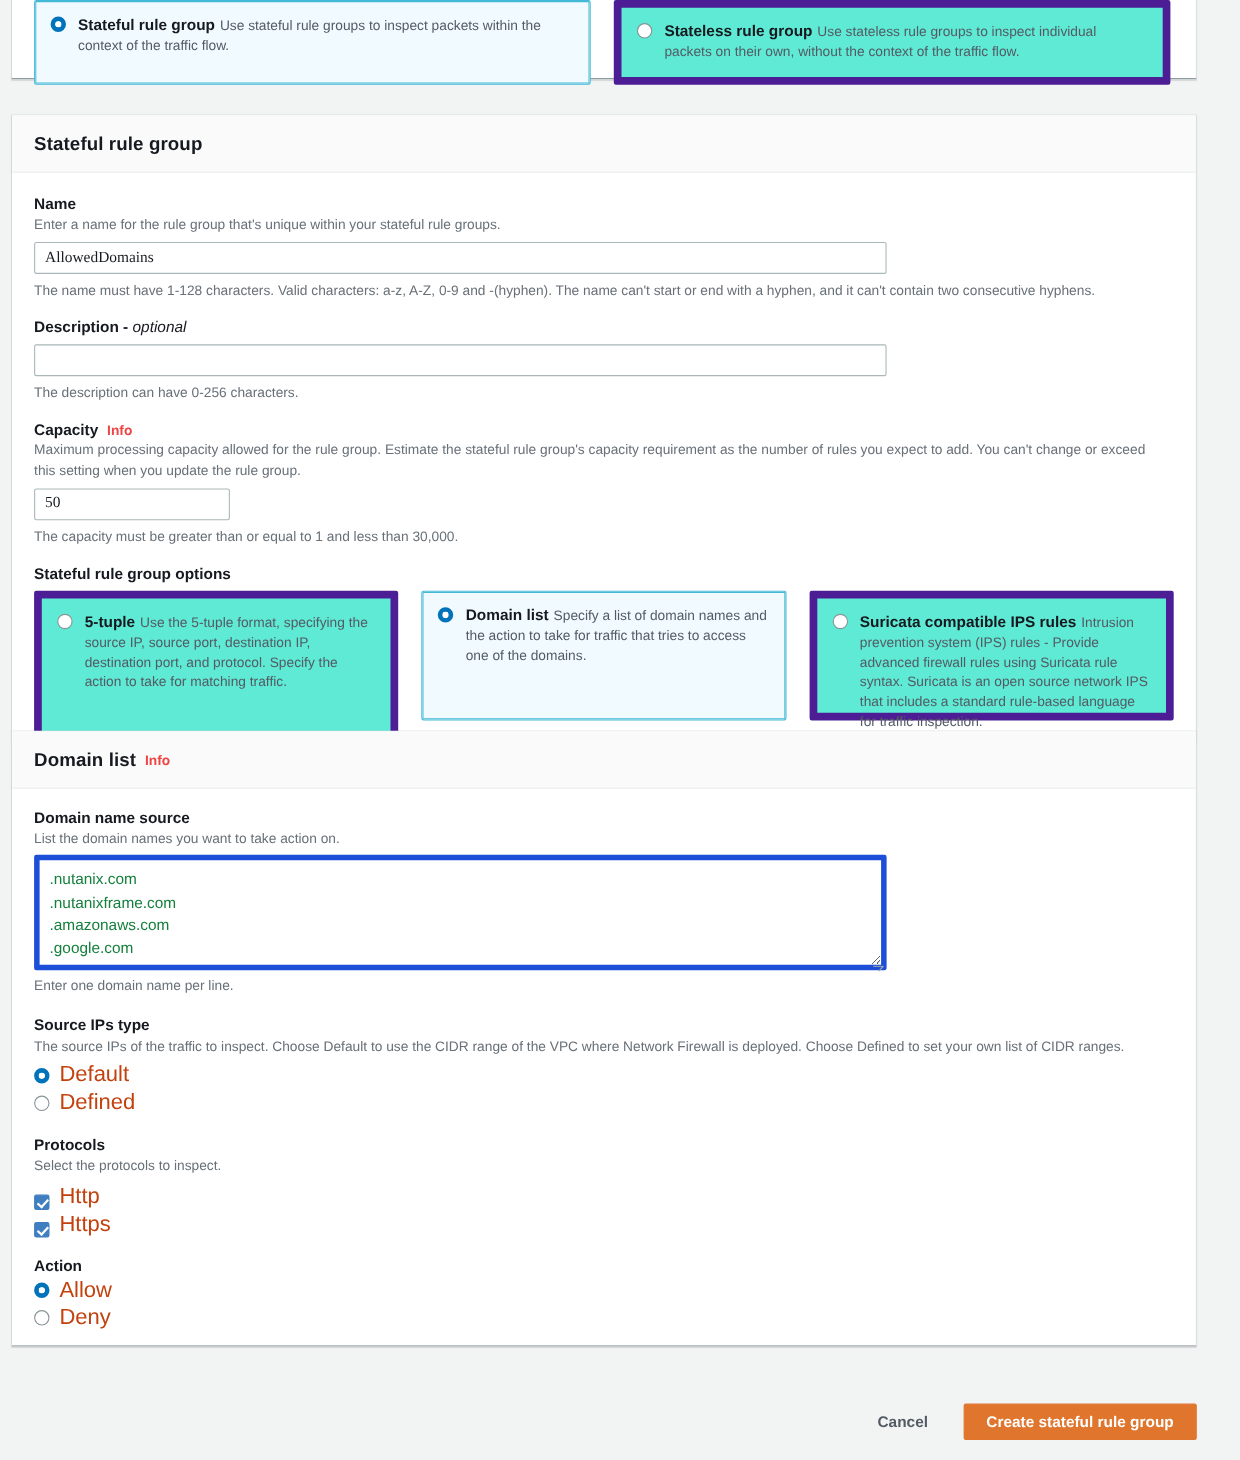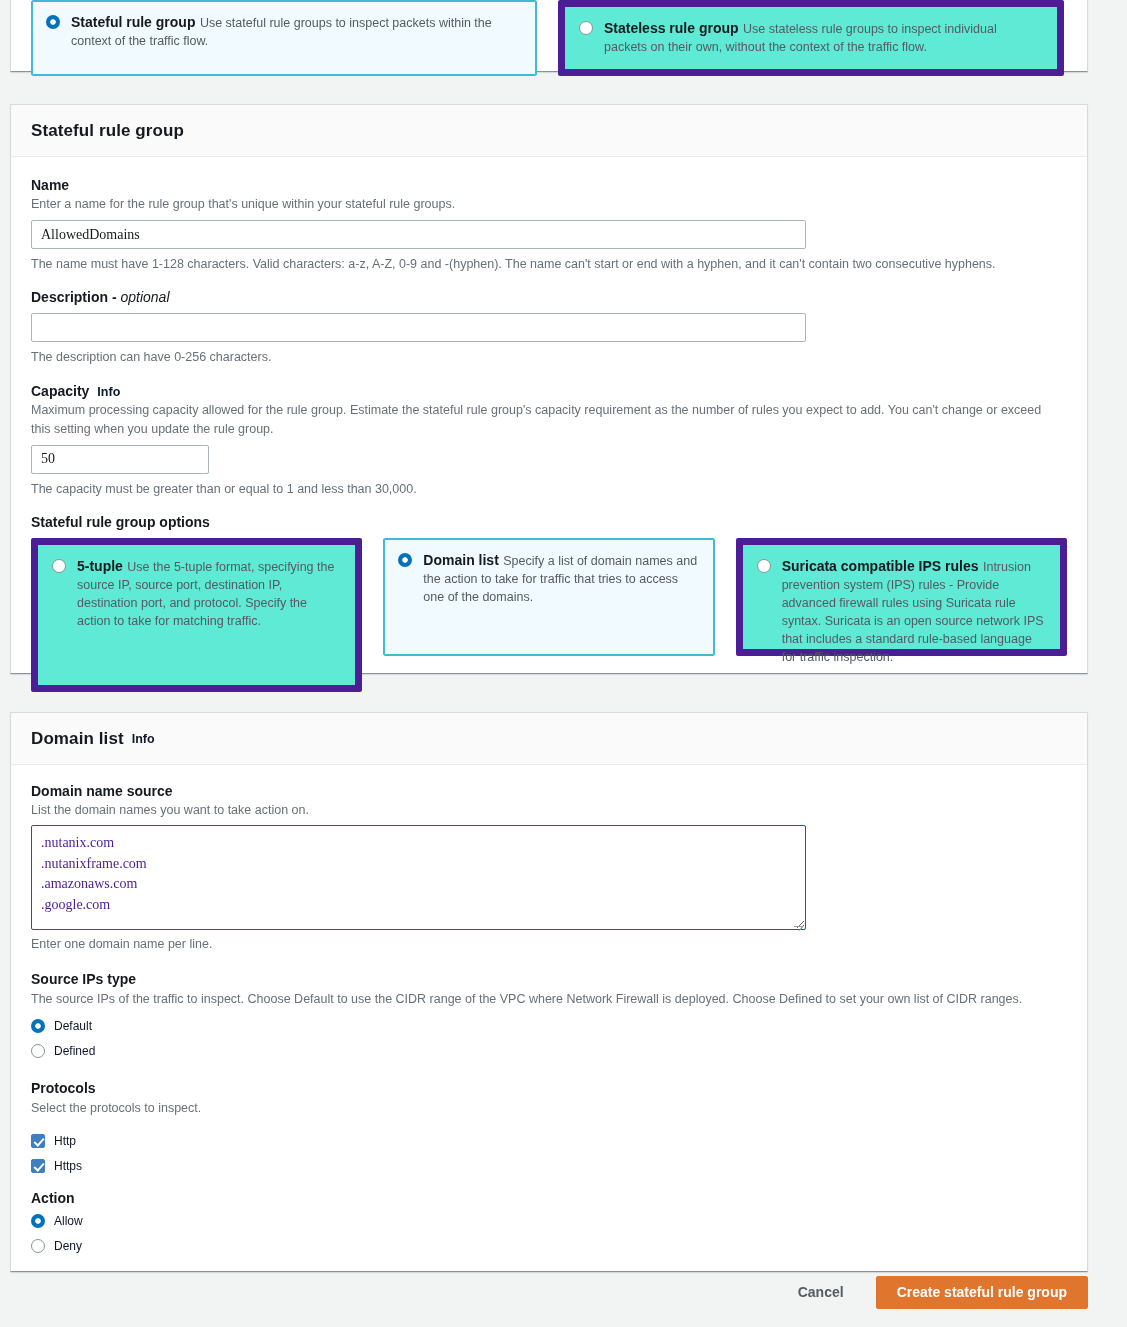--- a/index.html
+++ b/index.html
@@ -57,21 +57,21 @@
     line-height: 1.45;
     margin-bottom: 7px;
     max-width: 1030px;
   }
   .field-hint {
     font-size: 12.5px;
     color: #687078;
     line-height: 1.45;
     margin-top: 6px;
   }
-  .label-info { font-size: 12.5px; font-weight: bold; color: #0f172a; margin-left: 8px; cursor: pointer; }
+  .label-info { font-size: 12.5px; font-weight: bold; color: #ef4444; margin-left: 8px; cursor: pointer; }
 
   input.text-input {
     display: block;
     height: 29px;
     border: 1px solid #aab7b8;
     border-radius: 2px;
     background: #fff;
     font-family: Liberation Serif, serif;
     font-size: 14px;
     color: #16191f;
@@ -79,27 +79,27 @@
     outline: none;
   }
   .input-name { width: 775px; }
   .input-desc { width: 775px; }
   .input-capacity { width: 178px; }
 
   textarea.domain-textarea {
     display: block;
     width: 775px;
     height: 105px;
-    border: 1px solid #1d4ed8;
+    border: 5px solid #1d4ed8;
     border-radius: 2px;
     background: #fff;
-    font-family: Liberation Serif, serif;
+    font-family: Liberation Sans, sans-serif;
     font-size: 14px;
     line-height: 20.5px;
-    color: #4c1d95;
+    color: #15803d;
     padding: 7px 9px;
     outline: none;
     resize: vertical;
     overflow: hidden;
   }
 
   
   .tiles { display: flex; gap: 21px; }
   .tile {
     position: relative;
@@ -154,21 +154,21 @@
   }
 
   .radio-row {
     display: flex;
     align-items: center;
     gap: 9px;
     height: 25px;
     cursor: pointer;
   }
   .radio-row .radio { margin-top: 0; }
-  .radio-label { font-size: 12px; color: #0f172a; }
+  .radio-label { font-size: 20px; color: #c2410c; }
 
   
   .check-row {
     display: flex;
     align-items: flex-end;
     gap: 9px;
     height: 25px;
     cursor: pointer;
   }
   .checkbox {
@@ -337,21 +337,21 @@
               <span class="tile-desc">Intrusion prevention system (IPS) rules - Provide advanced firewall rules using Suricata rule syntax. Suricata is an open source network IPS that includes a standard rule-based language for traffic inspection.</span>
             </span>
           </div>
 
         </div>
       </div>
 
     </div>
   </div>
 
-  <div class="panel" style="top:712px; height:560px;">
+  <div class="panel" style="top:664px; height:560px;">
     <div class="panel-header">
       <span class="panel-title">Domain list</span><span class="label-info">Info</span>
     </div>
     <div class="panel-body" style="padding-top:18px;">
 
       <div class="field" style="margin-bottom:18px;">
         <span class="field-label">Domain name source</span>
         <div class="field-desc" style="margin-bottom:6px;">List the domain names you want to take action on.</div>
         <div class="ta-wrap">
           <textarea class="domain-textarea" style="">.nutanix.com

